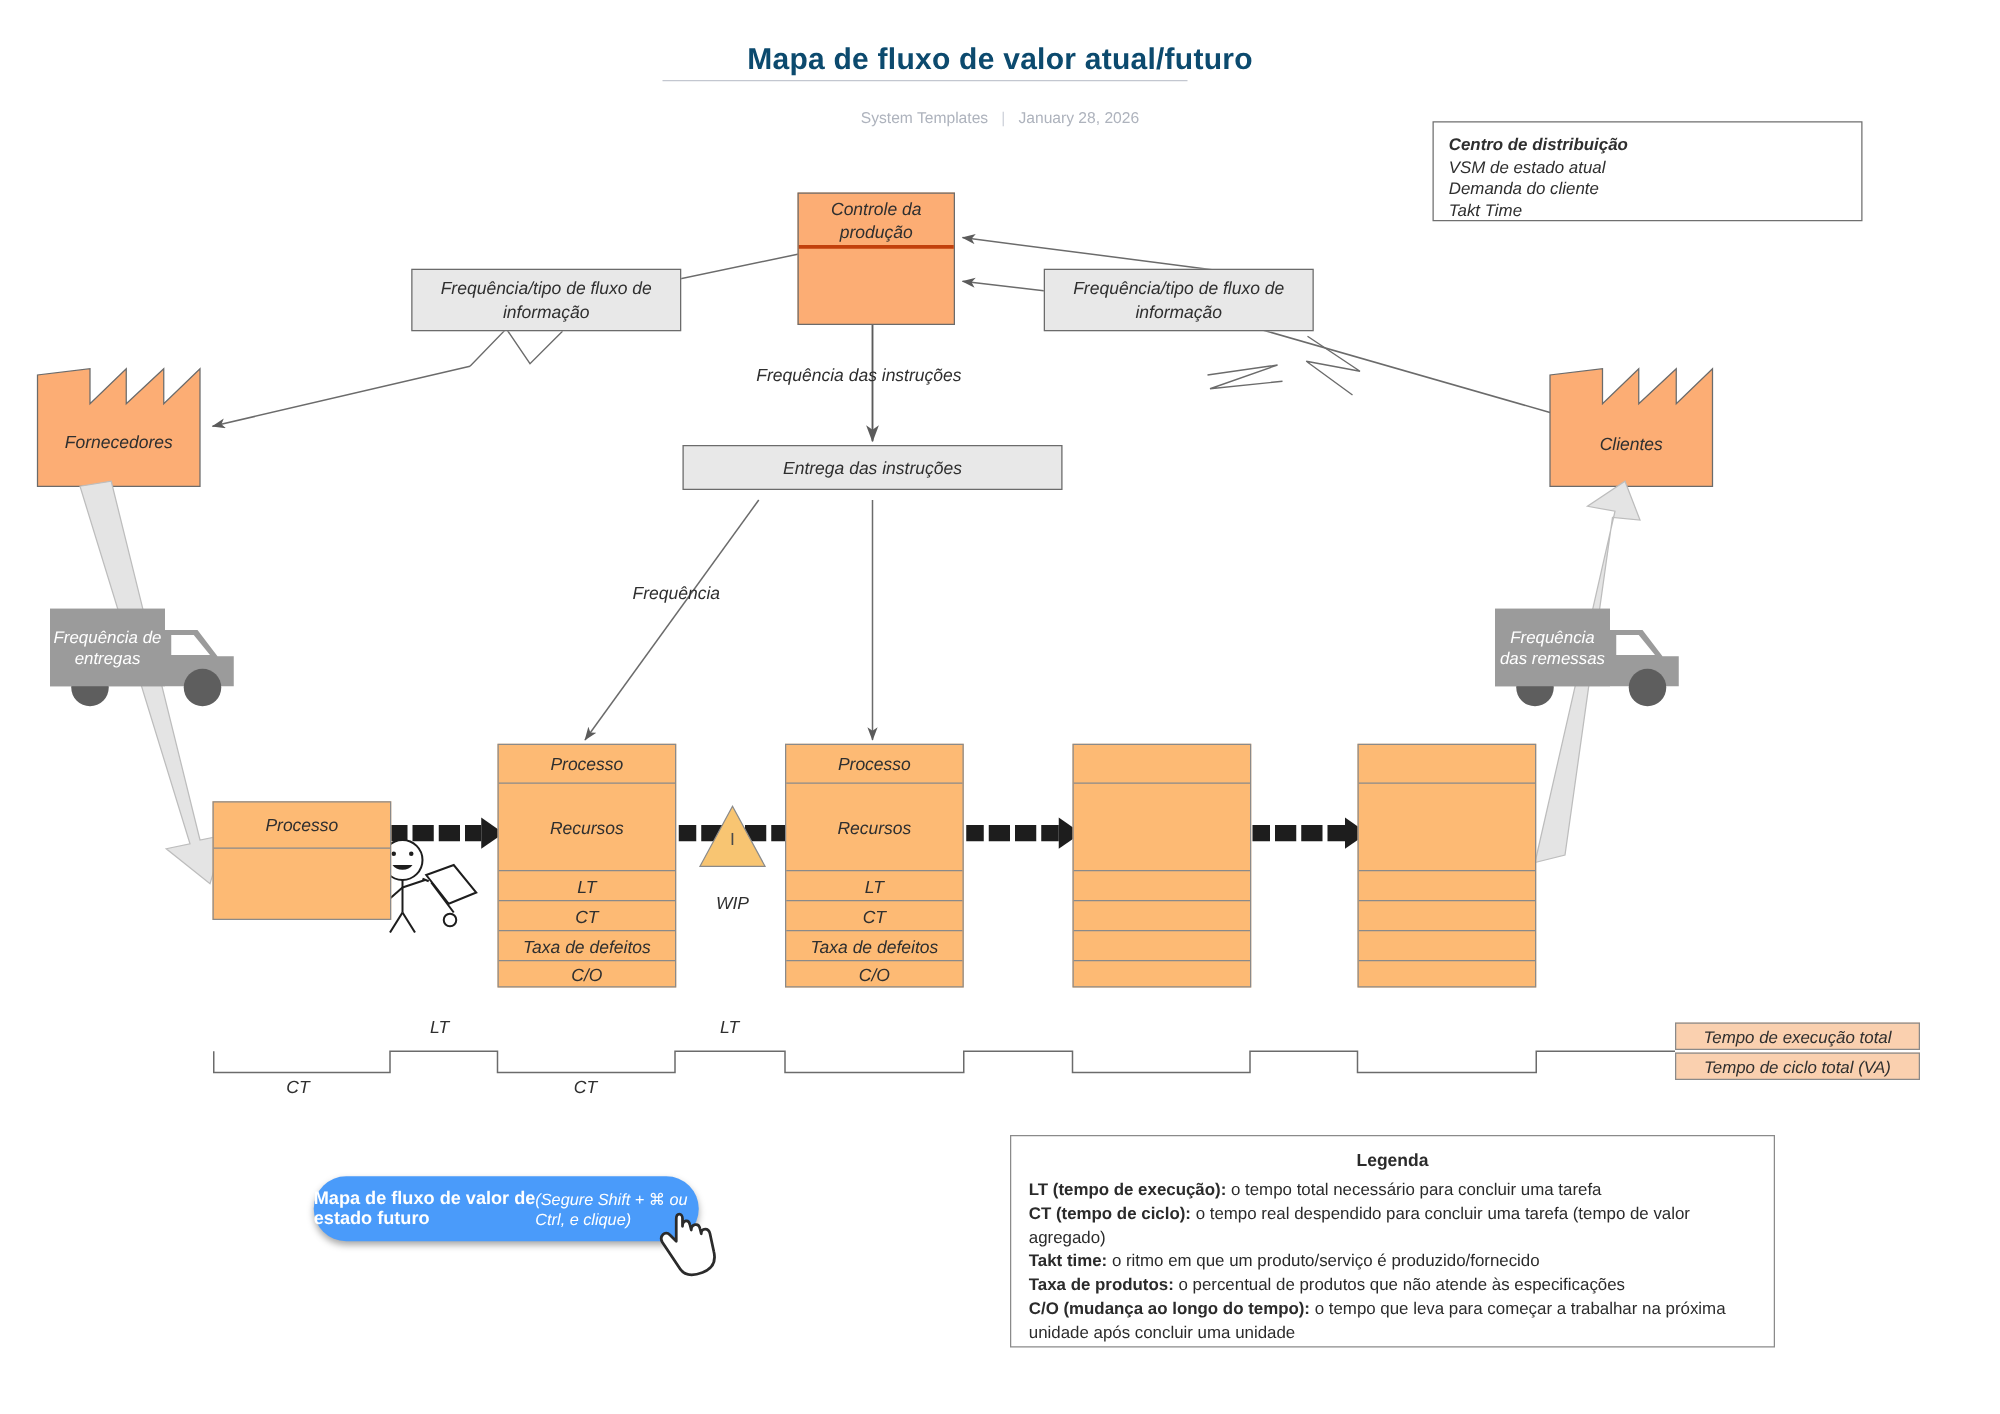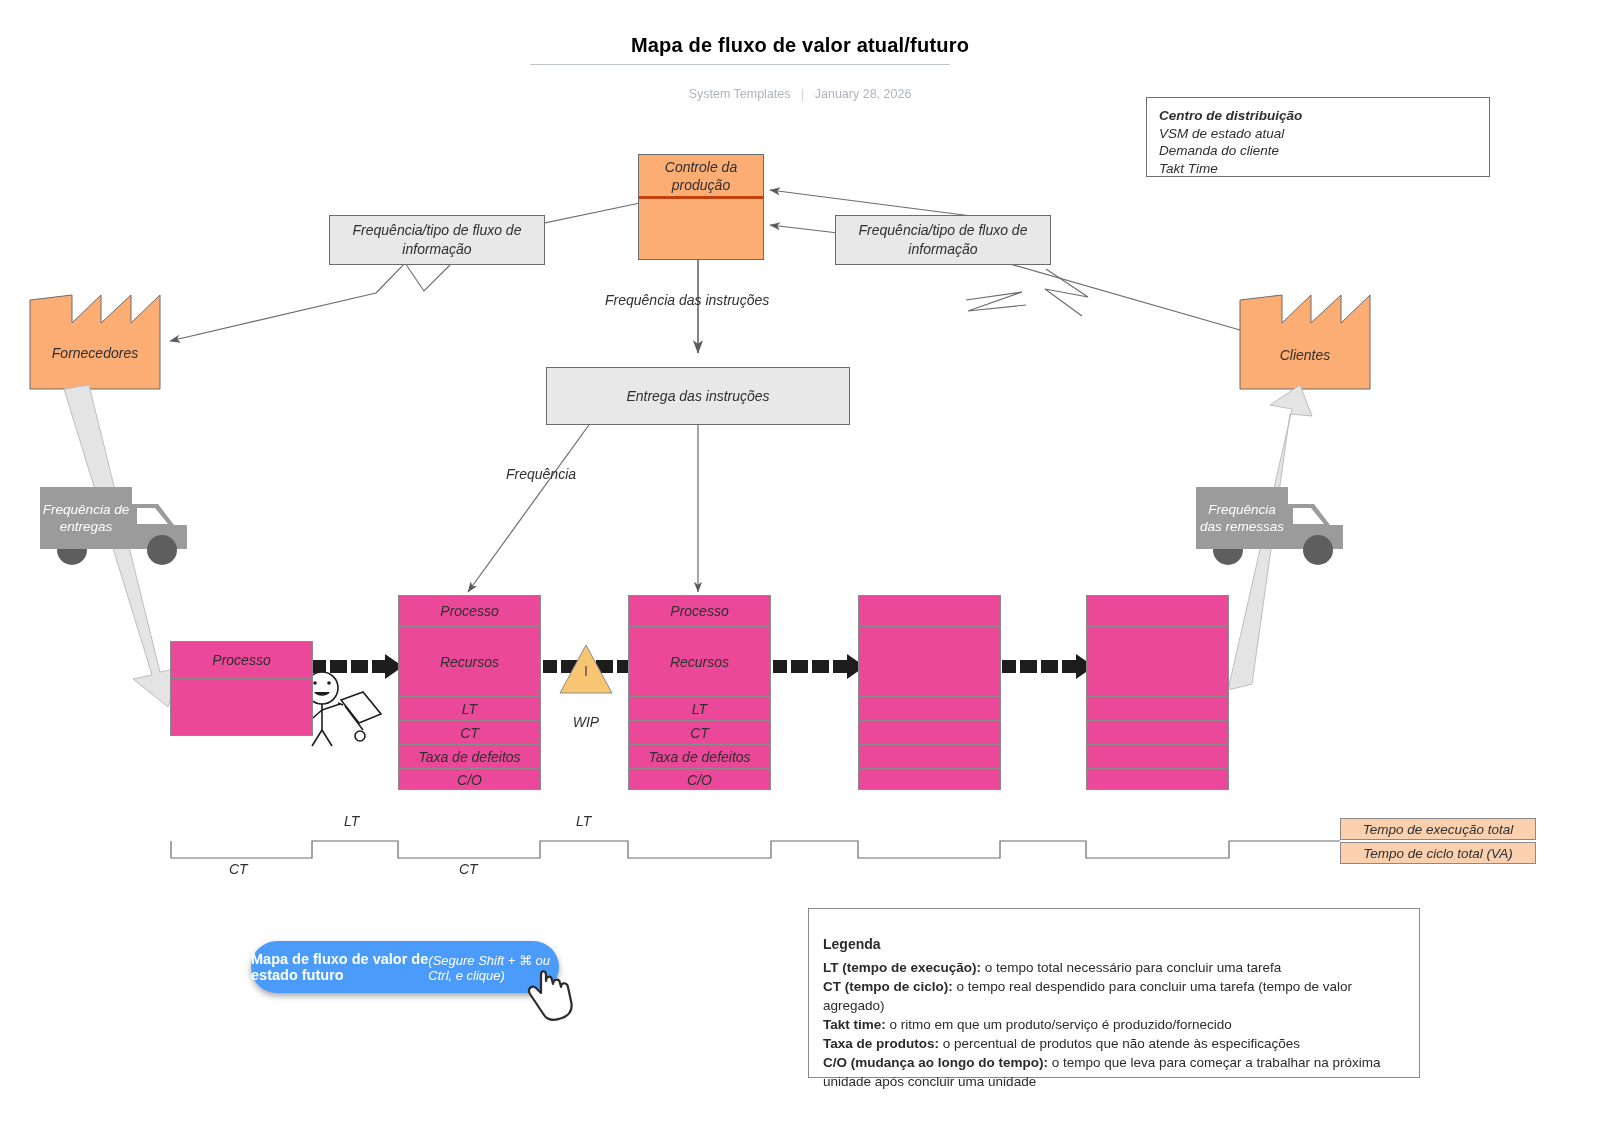--- a/index.html
+++ b/index.html
@@ -2,57 +2,57 @@
 <html><head>
 <meta charset="utf-8">
 <style>
   html,body{margin:0;padding:0;background:#ffffff;}
   body{width:1600px;height:1131px;position:relative;overflow:hidden;
        font-family:"Liberation Sans","DejaVu Sans",sans-serif;color:#3d3d3d;}
   #canvas{position:absolute;inset:0;}
   .abs{position:absolute;box-sizing:border-box;}
 
   
-  #title{left:0;top:34px;width:1600px;text-align:center;font-size:20px;font-weight:bold;
-         color:#000000;letter-spacing:.2px;}
+  #title{left:0;top:34px;width:1600px;text-align:center;font-size:24px;font-weight:bold;
+         color:#0c4a6e;letter-spacing:.2px;}
   #title-rule{left:530px;top:64px;width:420px;height:1px;background:#c3c7d0;}
   #subtitle{left:0;top:87px;width:1600px;text-align:center;font-size:12.5px;color:#aeb3bd;}
   #subtitle .sep{color:#ced2da;padding:0 7px;}
 
   
   #infobox{left:1146px;top:97px;width:344px;height:80px;border:1px solid #6f6f6f;background:#fff;
            padding:9px 0 0 12px;font-style:italic;font-size:13.5px;line-height:17.5px;color:#2f2f2f;}
   #infobox .b{font-weight:bold;}
 
   
   .grayLabel{background:#e8e8e8;border:1px solid #6b6b6b;display:flex;align-items:center;
              justify-content:center;text-align:center;font-style:italic;font-size:14px;
              line-height:19px;color:#2f2f2f;}
   .orangeBox{background:#fcad74;border:1px solid #6b6b6b;}
-  .procBox{border:1px solid #8a8a8a;background:#ec4899;}
+  .procBox{border:1px solid #8a8a8a;background:#fdba74;}
   .procRow{border-bottom:1px solid #8a8a8a;display:flex;align-items:center;justify-content:center;
            font-style:italic;font-size:14px;color:#2f2f2f;box-sizing:border-box;}
   .procRow:last-child{border-bottom:none;}
 
   .truckLbl{background:#9b9b9b;display:flex;align-items:center;justify-content:center;text-align:center;
             color:#fff;font-style:italic;font-size:13.5px;line-height:17px;}
 
   .diagLabel{font-style:italic;font-size:14px;color:#2f2f2f;white-space:nowrap;}
 
   
   .tlLbl{font-style:italic;font-size:14px;color:#2f2f2f;}
 
   
   .totalBox{background:#fad0af;border:1px solid #8a8a8a;display:flex;align-items:center;
             justify-content:center;font-style:italic;font-size:13.5px;color:#2f2f2f;}
 
   
   #legend{left:808px;top:908px;width:612px;height:170px;border:1px solid #8a8a8a;background:#fff;
           padding:10px 14px 0 14px;font-size:13.5px;line-height:19px;color:#2b2b2b;}
-  #legend h4{margin:16px 0 4px 0;font-size:14px;font-weight:bold;}
+  #legend h4{margin:0 0 4px 0;text-align:center;font-size:14px;font-weight:bold;}
   #legend .k{font-weight:bold;}
   #legend p{margin:0;}
 
   
   #futureBtn{left:251px;top:941px;width:308px;height:52px;border-radius:26px;background:#4a9bfa;
              box-shadow:0 3px 6px rgba(0,0,0,.35);display:flex;flex-direction:row;
              align-items:center;justify-content:center;color:#fff;cursor:pointer;}
   #futureBtn .l1{font-size:14.5px;font-weight:bold;}
   #futureBtn .l2{font-size:13px;font-style:italic;margin-top:1px;}
 </style>
@@ -195,21 +195,21 @@
   </div>
 
   <div class="abs diagLabel" style="left:30px;top:345px;width:130px;text-align:center;">Fornecedores</div>
   <div class="abs diagLabel" style="left:1240px;top:347px;width:130px;text-align:center;">Clientes</div>
 
   <div class="abs grayLabel" style="left:329px;top:215px;width:216px;height:50px;">Frequência/tipo de fluxo de informação</div>
   <div class="abs grayLabel" style="left:835px;top:215px;width:216px;height:50px;">Frequência/tipo de fluxo de informação</div>
 
   <div class="abs diagLabel" style="left:605px;top:292px;">Frequência das instruções</div>
 
-  <div class="abs grayLabel" style="left:546px;top:367px;width:304px;height:58px;">Entrega das instruções</div>
+  <div class="abs grayLabel" style="left:546px;top:356px;width:304px;height:36px;">Entrega das instruções</div>
 
   <div class="abs diagLabel" style="left:506px;top:466px;">Frequência</div>
 
   <div class="abs truckLbl" style="left:40px;top:487px;width:92px;height:62px;">Frequência de entregas</div>
   <div class="abs truckLbl" style="left:1196px;top:487px;width:92px;height:62px;">Frequência das remessas</div>
 
   <div class="abs diagLabel" style="left:559px;top:714px;width:54px;text-align:center;">WIP</div>
 
   <div class="abs procBox" style="left:170px;top:641px;width:143px;height:95px;">
     <div class="procRow" style="height:37px;">Processo</div>

